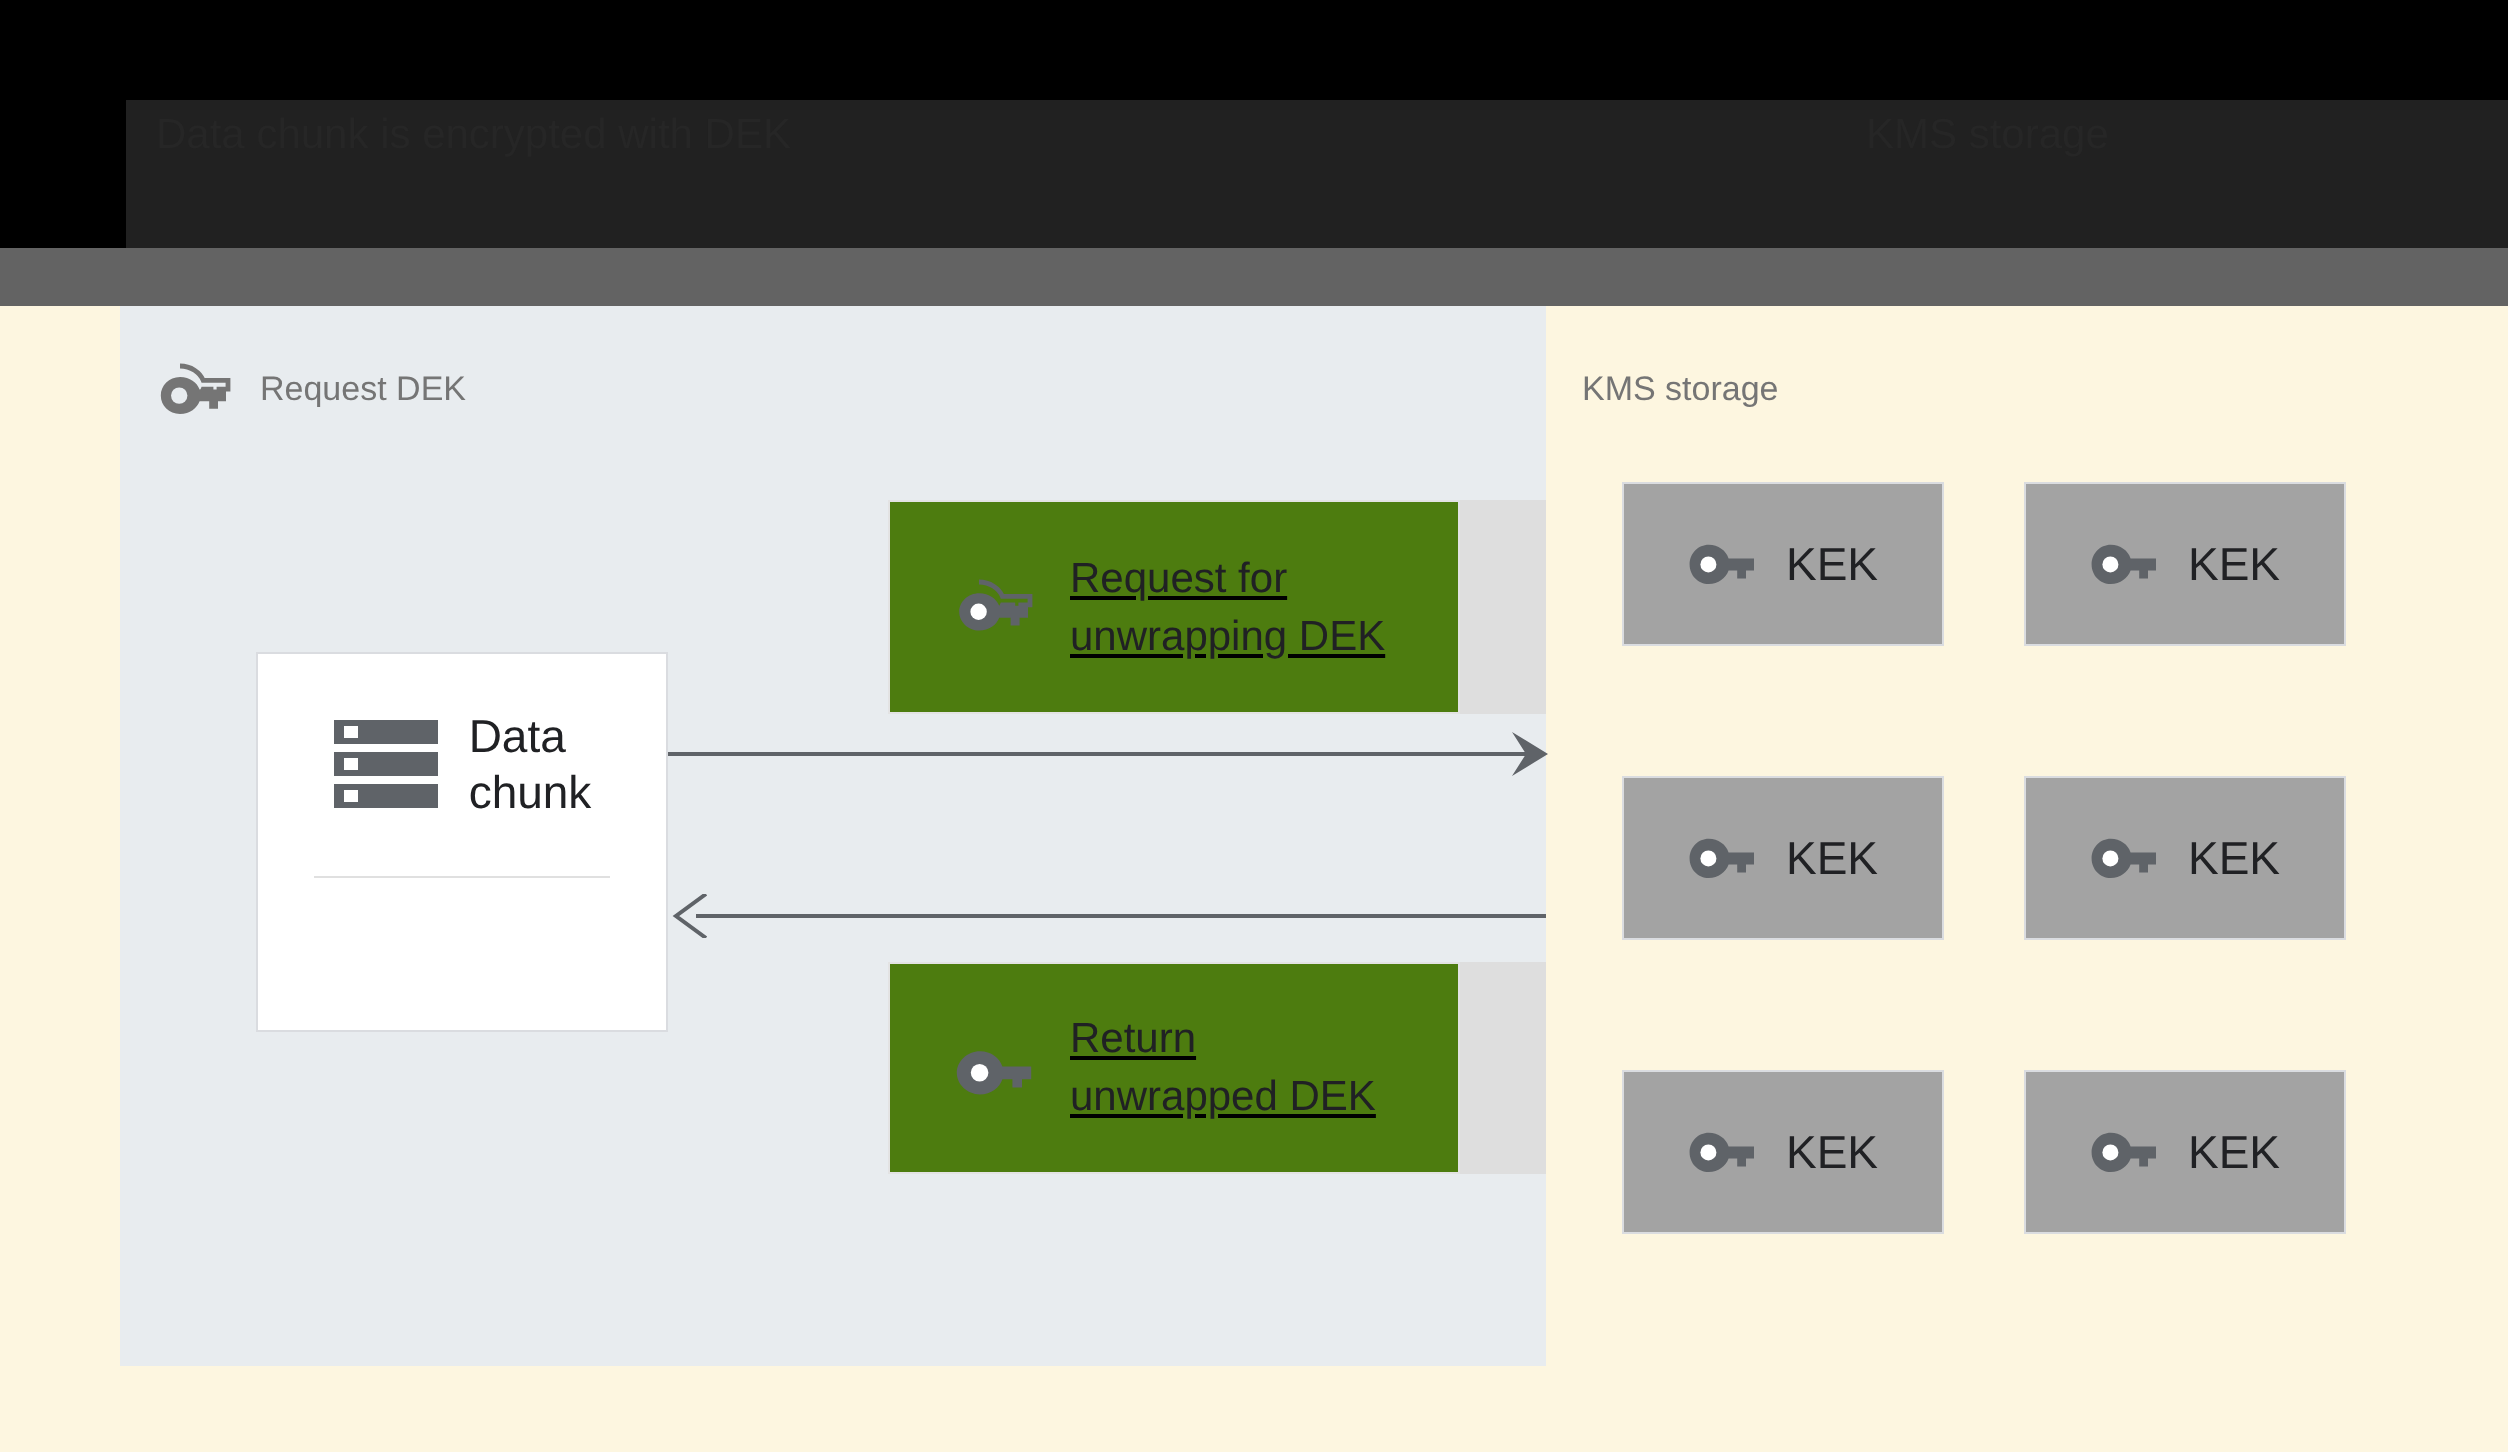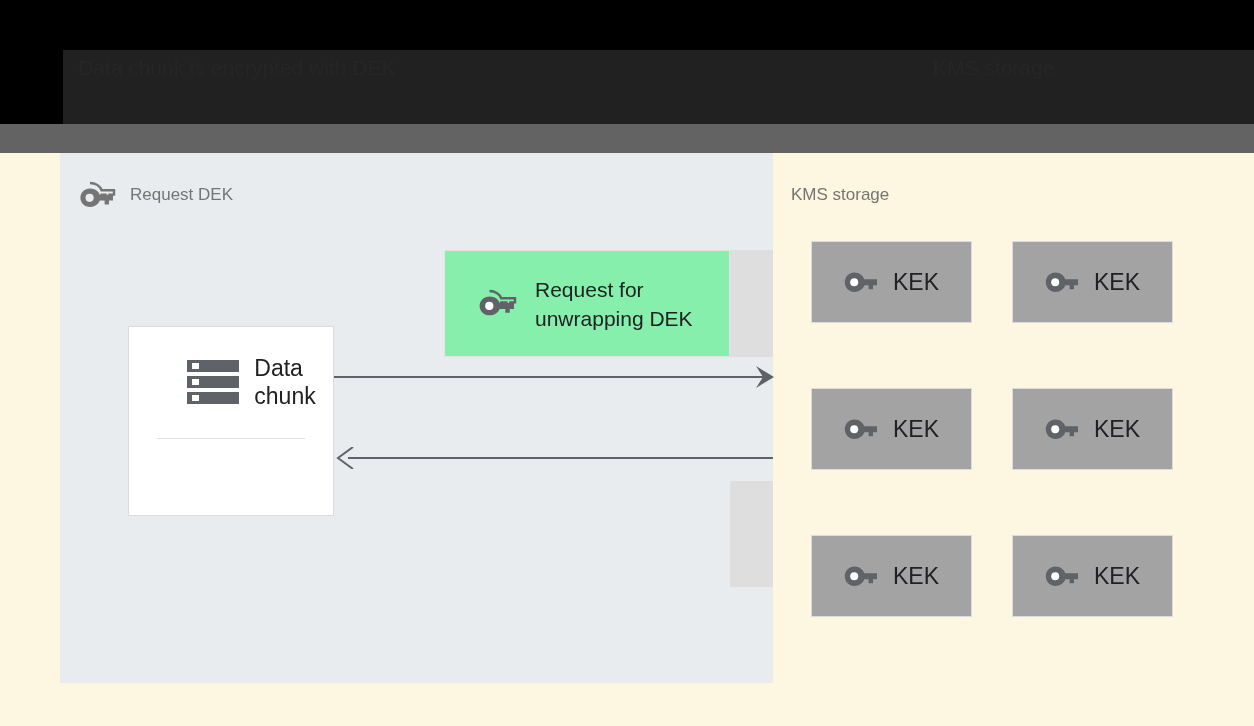--- a/index.html
+++ b/index.html
@@ -102,21 +102,20 @@
     border: 1px solid #dadce0;
     box-sizing: border-box;
   }
   .card-data-top {
     position: absolute;
     left: 0; top: 0;
     width: 204px; height: 110px;
     display: flex;
     align-items: center;
     justify-content: center;
-    padding-left: 20px;
   }
   .storage-icon {
     width: 54px; height: 46px;
     margin-right: 14px;
     flex: none;
   }
   .card-data-label {
     font-size: 23px;
     line-height: 28px;
     color: #202124;
@@ -143,25 +142,26 @@
     line-height: 22px;
   }
 
   
   .msg-tail {
     position: absolute;
     background: #dedede;
   }
   .msg-card {
     position: absolute;
-    background: #86efac;
+    background: #4d7c0f;
     border: 1px solid #e3e3e3;
     box-sizing: border-box;
     display: flex;
     align-items: center;
+    text-decoration: underline;
   }
   .msg-card .msg-icon {
     width: 42px; height: 32px;
     margin-left: 32px;
     margin-right: 16px;
     flex: none;
   }
   .msg-card .msg-label {
     font-size: 21px;
     line-height: 29px;
@@ -294,20 +294,30 @@
         <path d="M12.5 3 C18 3 22.6 6.2 24.2 10.2 L38 10.2 L38 14.4 L33.4 14.4 L33.4 17.4 L29.4 17.4 L29.4 14.4 L24.2 14.4 C22.6 18.4 18 21.6 12.5 21.6" fill="none" stroke="#5f6368" stroke-width="2.4"></path>
         <path d="M12.6 8.6 C17.6 8.6 21.3 11.4 22.6 14.9 L37 14.9 L37 20.9 L32.8 20.9 L32.8 24.8 L28.3 24.8 L28.3 20.9 L22.6 20.9 C21.3 24.4 17.6 27.3 12.6 27.3 C7 27.3 2.6 22.9 2.6 17.9 C2.6 12.9 7 8.6 12.6 8.6 Z" fill="#5f6368"></path>
         <circle cx="12.3" cy="17.9" r="4.1" fill="#ffffff"></circle>
       </svg>
     </span>
     <span class="msg-label">Request for
 unwrapping DEK</span>
   </div>
 
   <div class="msg-tail tail-return"></div>
+  <div class="msg-card card-return">
+    <span class="msg-icon">
+      <svg viewBox="0 0 42 32" width="42" height="32" aria-hidden="true">
+        <path d="M13 7.6 C18.6 7.6 22.8 11 24.2 15.2 L38.6 15.2 L38.6 21.6 L34 21.6 L34 25.8 L29.2 25.8 L29.2 21.6 L24.2 21.6 C22.8 25.8 18.6 29.2 13 29.2 C6.6 29.2 1.4 24.2 1.4 18.4 C1.4 12.6 6.6 7.6 13 7.6 Z" fill="#5f6368"></path>
+        <circle cx="12.8" cy="18.4" r="4.4" fill="#ffffff"></circle>
+      </svg>
+    </span>
+    <span class="msg-label">Return
+unwrapped DEK</span>
+  </div>
 
   <div class="kek-grid">
 
     <div class="kek-box kek-r0 kek-c0">
       <span class="kek-icon">
         <svg viewBox="0 0 34 24" width="34" height="24" aria-hidden="true">
           <path d="M10.4 2.4 C15.1 2.4 19 5.3 20.3 9.2 L33 9.2 L33 15.3 L29 15.3 L29 19.3 L24.6 19.3 L24.6 15.3 L20.3 15.3 C19 19.1 15.1 22 10.4 22 C5 22 0.8 17.6 0.8 12.2 C0.8 6.8 5 2.4 10.4 2.4 Z" fill="#5f6368"></path>
           <circle cx="10.2" cy="12.2" r="4" fill="#ffffff"></circle>
         </svg>
       </span>

